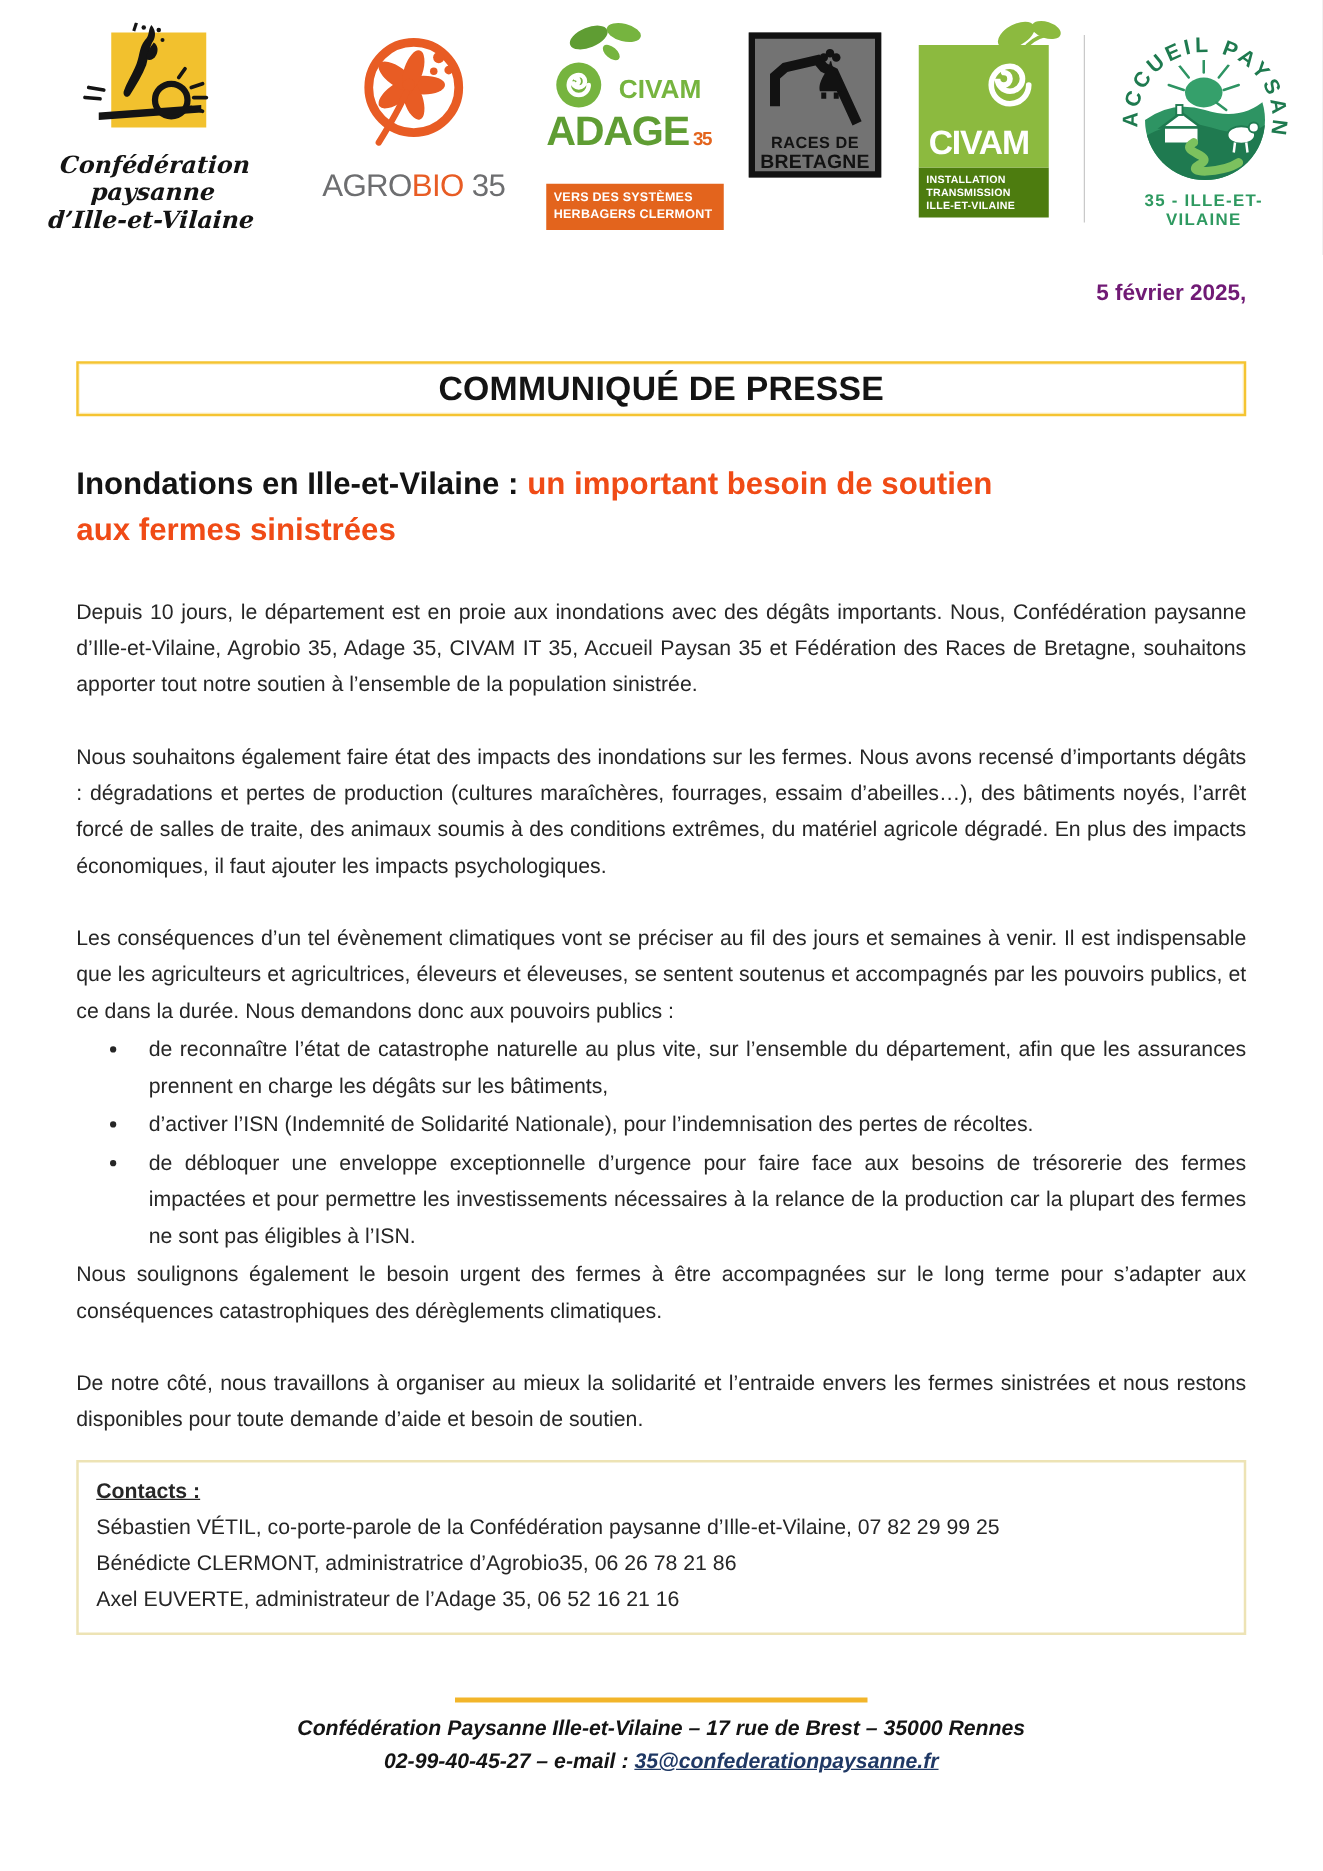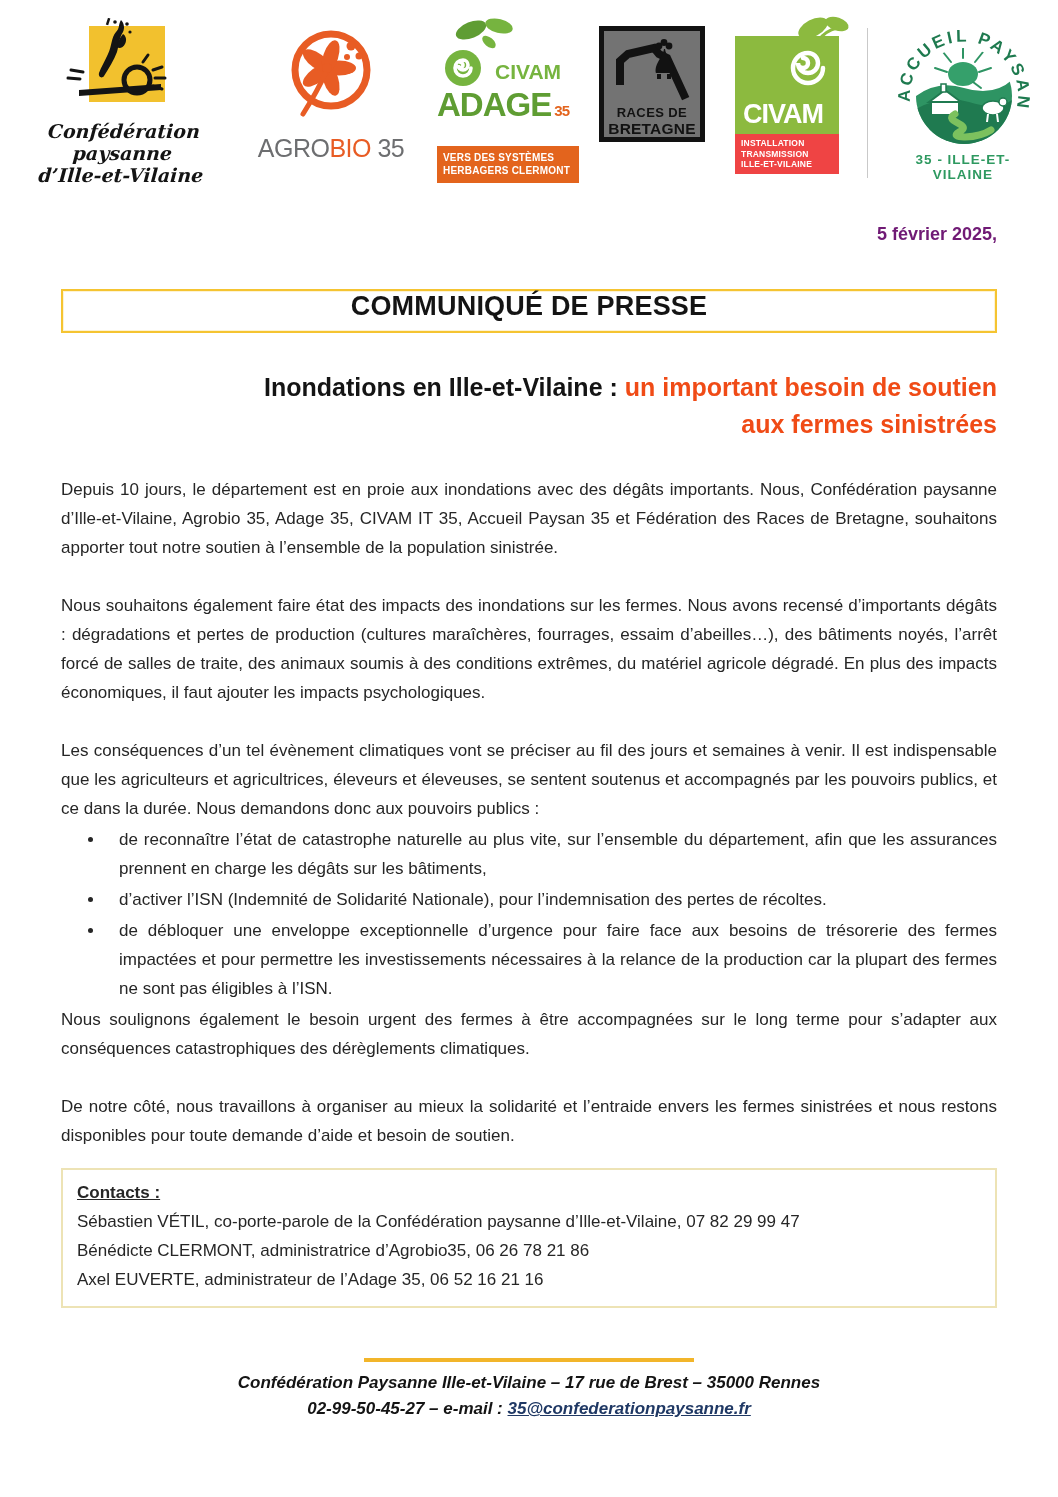--- a/index.html
+++ b/index.html
@@ -40,40 +40,40 @@
   
   .rb{width:116px;margin-top:14px;}
   .rb-box{border:5px solid #121212;background:#737373;width:106px;height:116px;box-sizing:border-box;padding-top:4px;}
   .rb-t1{font-size:13px;font-weight:bold;color:#121212;letter-spacing:0.4px;line-height:15px;}
   .rb-t2{font-size:15.5px;font-weight:bold;color:#121212;letter-spacing:0.2px;line-height:17px;}
   
   .ci{width:112px;position:relative;margin-top:0;text-align:left;}
   .ci-leaves{position:absolute;top:-2px;right:-8px;}
   .ci-square{background:#8CBA3F;width:104px;height:98px;margin-top:24px;position:relative;}
   .ci-word{position:absolute;left:8px;bottom:4px;color:#fff;font-weight:bold;font-size:27px;letter-spacing:-1px;}
-  .ci-band{background:#ef4444;color:#fff;width:104px;box-sizing:border-box;
+  .ci-band{background:#4d7c0f;color:#fff;width:104px;box-sizing:border-box;
            font-size:8.5px;font-weight:bold;line-height:10.5px;padding:4px 6px;letter-spacing:0.2px;}
   
   .vsep{width:1px;height:150px;background:#c9c9c9;margin-top:16px;}
   
   .ap{width:150px;margin-top:2px;}
   .ap-sub{font-size:13.5px;font-weight:bold;color:#2E9960;letter-spacing:1px;margin-top:0px;}
   
   .content{margin:0 61px;}
   .date-line{
     text-align:right;font-weight:bold;font-size:18px;color:#701a75;margin-top:26px;
   }
   .title-banner{
     margin-top:44px;border:2px solid #F5C431;height:44px;box-sizing:border-box;
-    display:flex;justify-content:center;
+    display:flex;align-items:center;justify-content:center;
     font-size:27px;font-weight:bold;color:#141414;letter-spacing:0.2px;
     box-shadow:0 0 0 1px #fdf3d4 inset;
   }
   .headline{
-    margin-top:36px;text-align:right;font-weight:bold;font-size:25px;line-height:37px;color:#141414;
+    margin-top:36px;text-align:left;font-weight:bold;font-size:25px;line-height:37px;color:#141414;
   }
   .headline .hl-orange{color:#F04B16;}
   .bodytext{font-size:17px;line-height:29px;text-align:justify;color:#262626;}
   .bodytext p{margin:0 0 29px 0;}
   .bodytext p.tight{margin-bottom:0;}
   ul.demands{margin:0 0 0 0;padding-left:44px;list-style:disc outside;}
   ul.demands li{margin:2px 0;padding-left:14px;}
   .contacts-box{
     margin-top:18px;border:2px solid #EDE3B5;padding:8px 14px 12px 14px;
     font-size:17px;line-height:29px;color:#262626;
@@ -265,28 +265,28 @@
         <li>de reconnaître l’état de catastrophe naturelle au plus vite, sur l’ensemble du département, afin que les assurances prennent en charge les dégâts sur les bâtiments,</li>
         <li>d’activer l’ISN (Indemnité de Solidarité Nationale), pour l’indemnisation des pertes de récoltes.</li>
         <li>de débloquer une enveloppe exceptionnelle d’urgence pour faire face aux besoins de trésorerie des fermes impactées et pour permettre les investissements nécessaires à la relance de la production car la plupart des fermes ne sont pas éligibles à l’ISN.</li>
       </ul>
       <p class="tight">Nous soulignons également le besoin urgent des fermes à être accompagnées sur le long terme pour s’adapter aux conséquences catastrophiques des dérèglements climatiques.</p>
       <p style="margin:29px 0 0 0;">De notre côté, nous travaillons à organiser au mieux la solidarité et l’entraide envers les fermes sinistrées et nous restons disponibles pour toute demande d’aide et besoin de soutien.</p>
     </div>
 
     <div class="contacts-box">
       <div class="contacts-label">Contacts  :</div>
-      <div>Sébastien VÉTIL, co-porte-parole de la Confédération paysanne d’Ille-et-Vilaine, 07 82 29 99 47</div>
+      <div>Sébastien VÉTIL, co-porte-parole de la Confédération paysanne d’Ille-et-Vilaine, 07 82 29 99 25</div>
       <div>Bénédicte CLERMONT, administratrice d’Agrobio35, 06 26 78 21 86</div>
       <div>Axel EUVERTE, administrateur de l’Adage 35,  06 52 16 21 16</div>
     </div>
 
   </div>
 
   <div class="footer">
     <div class="footer-rule"></div>
     <div class="footer-text">
       <div>Confédération Paysanne Ille-et-Vilaine – 17 rue de Brest – 35000 Rennes</div>
-      <div><span>02-99-50-45-27 – e-mail  : </span><a>35@confederationpaysanne.fr</a></div>
+      <div><span>02-99-40-45-27 – e-mail  : </span><a>35@confederationpaysanne.fr</a></div>
     </div>
   </div>
 
 </div>
 
 </body></html>

